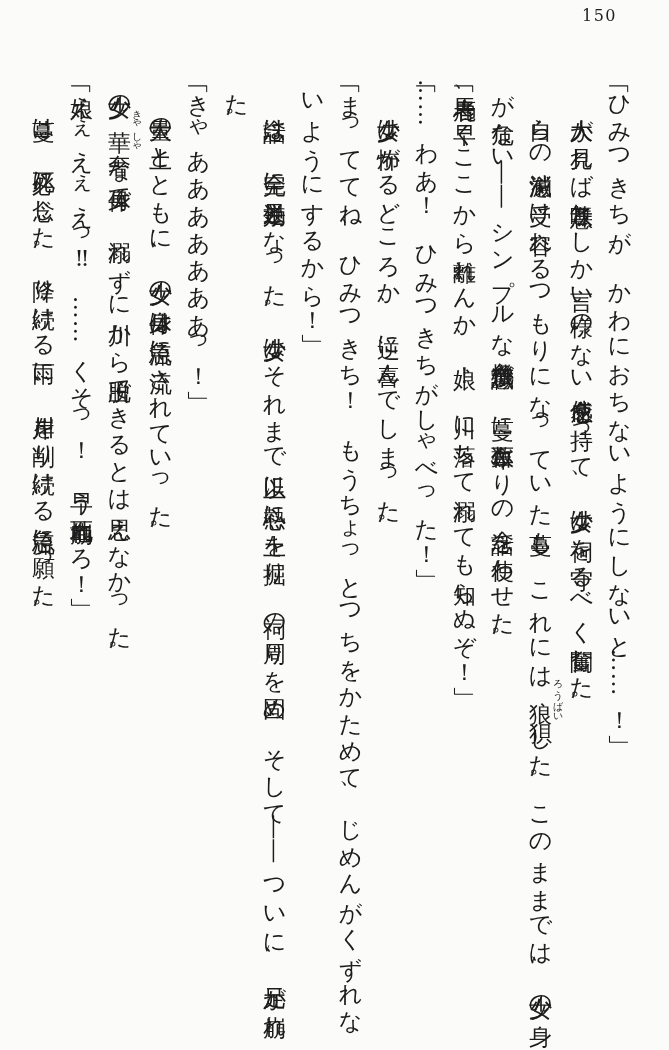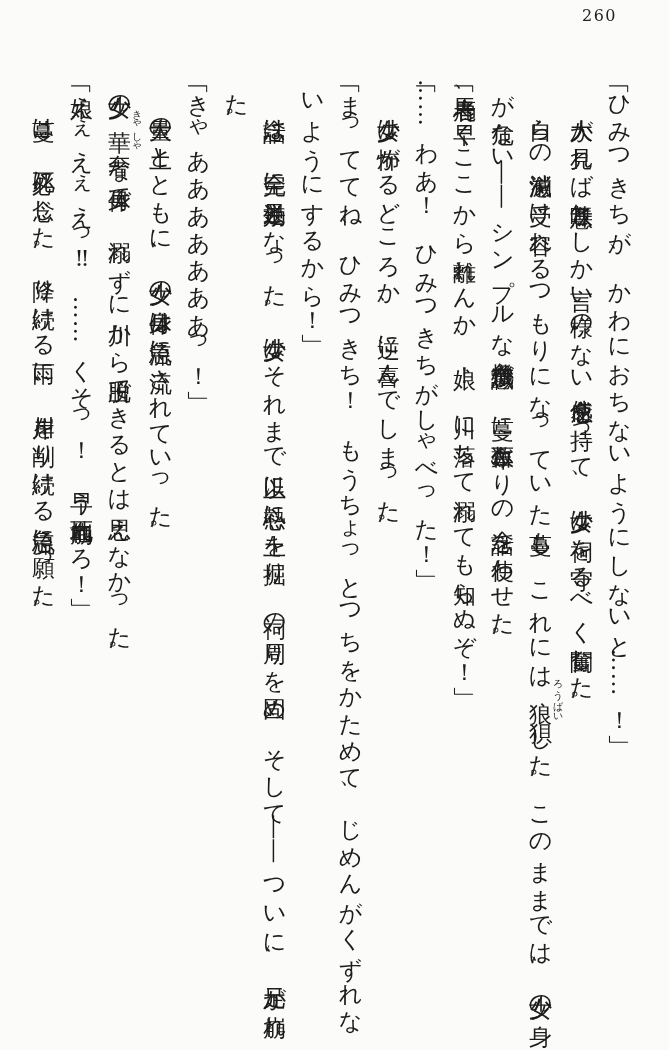--- a/index.html
+++ b/index.html
@@ -45,21 +45,21 @@
   ruby rt {
     font-size: 10px;
     letter-spacing: 0;
     color: #1c1c1c;
   }
 </style>
 </head>
 <body>
 
 <div class="page">
-  <div class="page-number">260</div>
+  <div class="page-number">150</div>
   <div class="text-body">
       <p class="">「ひみつきちが、かわにおちないようにしないと……！」</p>
       <p class="indent">大人が見れば無意味としか言い様のない使命感を持って、少女は祠を守るべく奮闘した。</p>
       <p class="indent">自らの消滅を受け容れるつもりになっていた蔓も、これには<ruby>狼狽<rt>ろうばい</rt></ruby>した。このままでは、少女の身が危ない――シンプルな危機意識が、蔓に数百年ぶりの念話を使わせた。</p>
       <p class="">「馬鹿者、早くここから離れんか、娘！　川に落ちて溺れても知らぬぞ！」</p>
       <p class="">「……わあ！　ひみつきちがしゃべった！」</p>
       <p class="indent">少女は怖がるどころか、逆に喜んでしまった。</p>
       <p class="">「まっててね、ひみつきち！　もうちょっとつちをかためて、じめんがくずれないようにするから！」</p>
       <p class="indent">念話は、完全に逆効果となった。少女はそれまで以上に熱心に土を掘り、祠の周りを固め、そして――ついに、足元が崩れた。</p>
       <p class="">「きゃあああああああっ！」</p>

